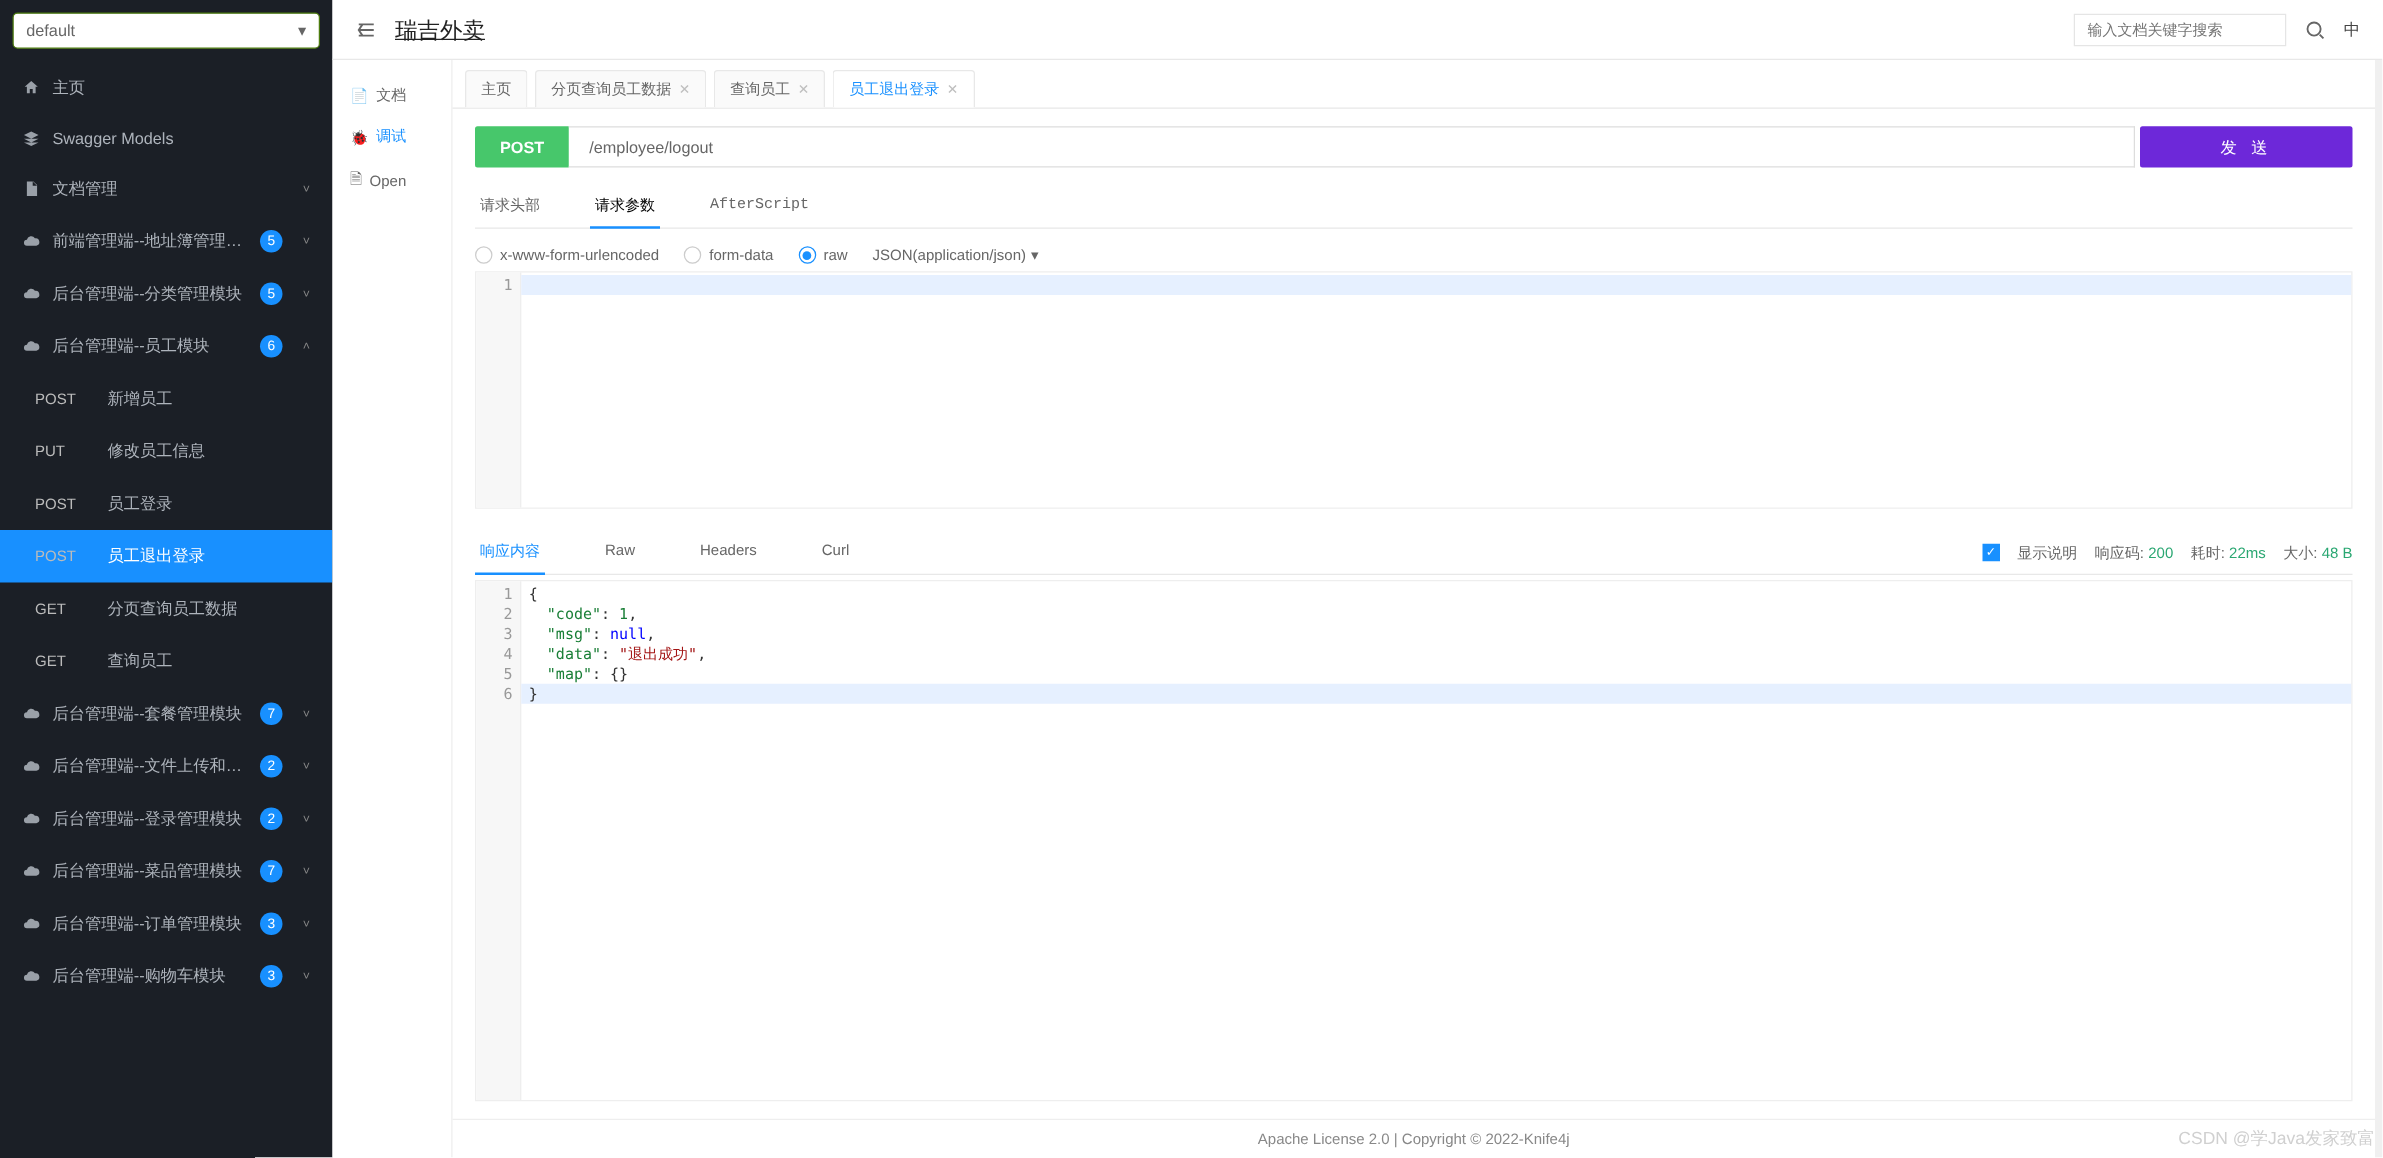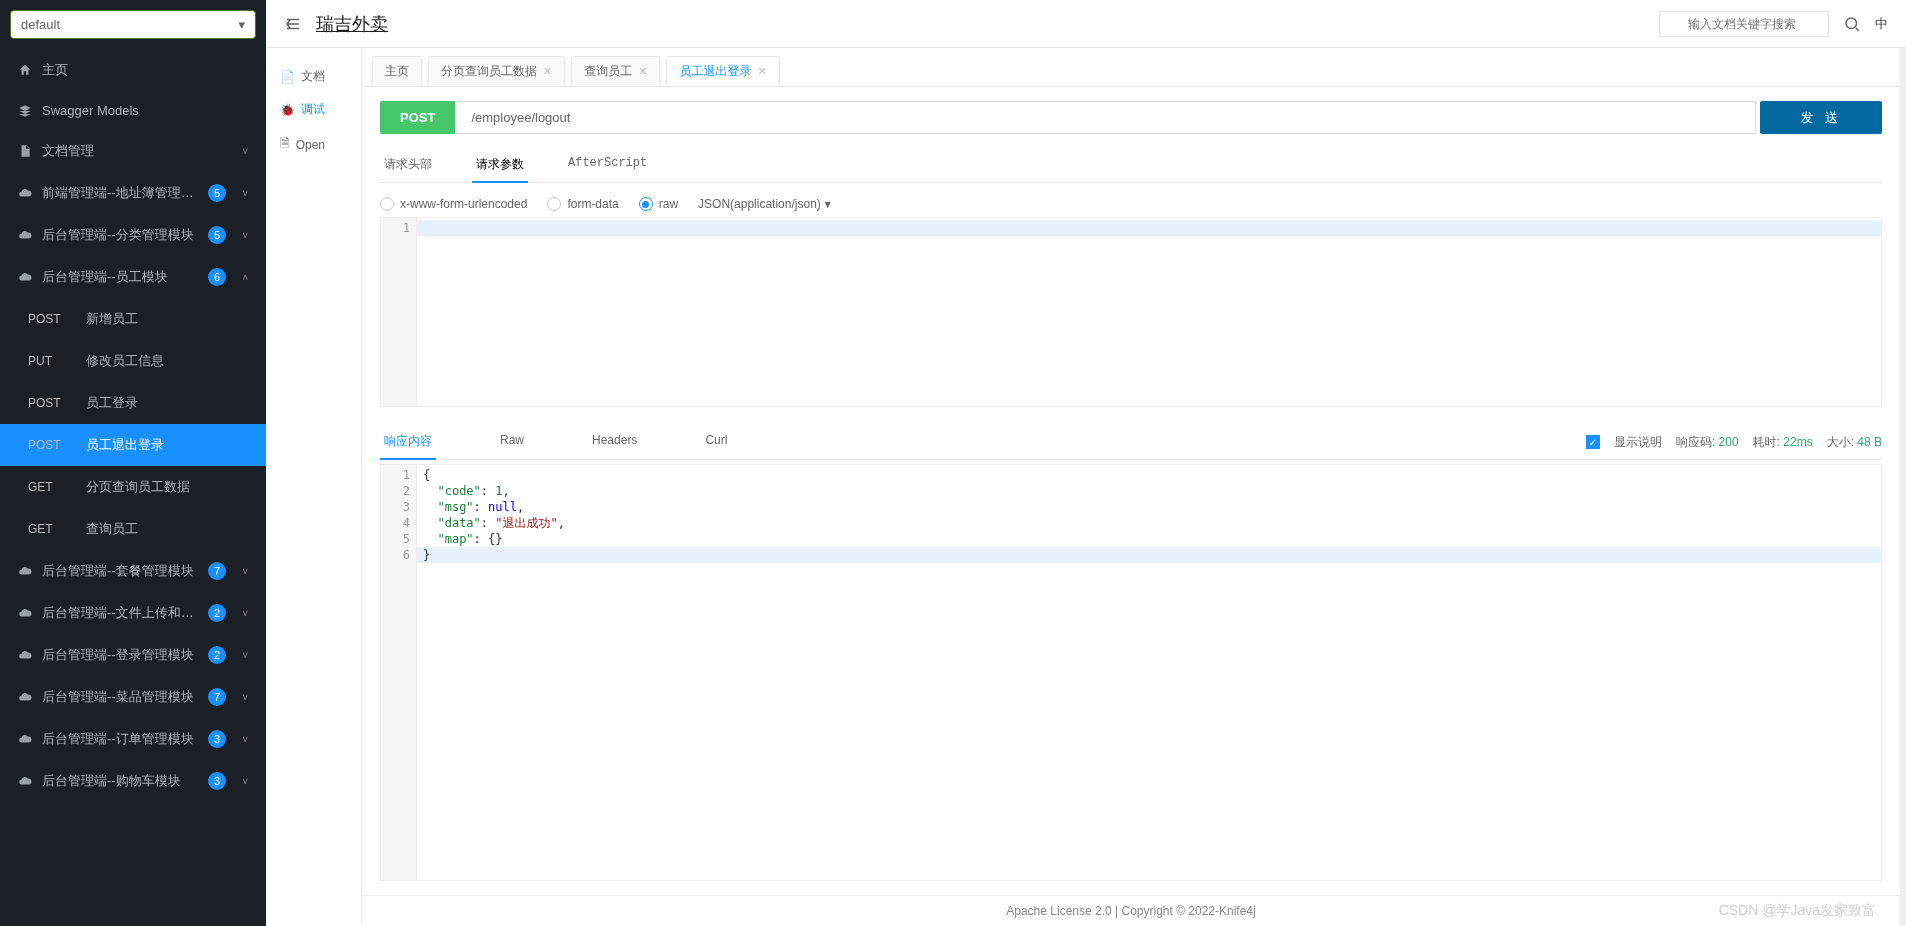--- a/index.html
+++ b/index.html
@@ -13,36 +13,36 @@
     .nav-item.active { background: #1890ff; color: #fff; }
     .nav-icon { width: 14px; height: 14px; flex-shrink: 0; }
     .nav-label { flex: 1; overflow: hidden; text-overflow: ellipsis; white-space: nowrap; }
     .nav-badge { background: #1890ff; color: #fff; border-radius: 9px; min-width: 18px; height: 18px; font-size: 11px; display: inline-flex; align-items: center; justify-content: center; padding: 0 5px; }
     .nav-chevron { margin-left: 6px; font-size: 10px; color: #888; }
     .nav-method { width: 48px; flex-shrink: 0; font-size: 12px; color: #bbb; }
     .main { flex: 1; display: flex; flex-direction: column; background: #fff; }
     .header { height: 48px; border-bottom: 1px solid #e8e8e8; display: flex; align-items: center; padding: 0 18px; gap: 14px; }
     .header-title { font-size: 18px; color: #222; text-decoration: underline; }
     .header-spacer { flex: 1; }
-    .search-box { border: 1px solid #e5e5e5; padding: 5px 28px; width: 170px; color: #bbb; font-size: 12px; }
+    .search-box { border: 1px solid #e5e5e5; padding: 5px 10px; width: 170px; color: #bbb; font-size: 12px; }
     .collapse-icon { width: 18px; height: 18px; cursor: pointer; }
     .content-row { flex: 1; display: flex; min-height: 0; }
     .subnav { width: 96px; border-right: 1px solid #eee; padding-top: 12px; }
     .subnav-item { display: flex; align-items: center; gap: 6px; padding: 8px 14px; color: #666; cursor: pointer; font-size: 12px; }
     .subnav-item.active { color: #1890ff; }
     .workspace { flex: 1; display: flex; flex-direction: column; min-height: 0; }
     .tabs { display: flex; border-bottom: 1px solid #e8e8e8; padding: 8px 10px 0; gap: 6px; }
     .tab { border: 1px solid #e8e8e8; border-bottom: none; border-radius: 3px 3px 0 0; padding: 6px 12px; display: flex; align-items: center; gap: 6px; color: #666; font-size: 12px; cursor: pointer; background: #fafafa; }
     .tab.active { color: #1890ff; background: #fff; border-color: #e8e8e8; }
     .tab-x { color: #bfbfbf; font-size: 11px; }
     .panel { flex: 1; padding: 14px 18px; display: flex; flex-direction: column; min-height: 0; }
     .reqline { display: flex; align-items: stretch; gap: 0; margin-bottom: 14px; }
     .method-badge { background: #47c76b; color: #fff; padding: 0 20px; display: flex; align-items: center; font-weight: 600; font-size: 13px; border-radius: 2px 0 0 2px; }
     .url-input { flex: 1; border: 1px solid #ddd; border-left: none; padding: 8px 16px; color: #666; font-size: 13px; }
-    .send-btn { background: #0369a1; color: #fff; padding: 0 40px; display: flex; align-items: center; margin-left: 4px; border-radius: 2px; cursor: pointer; letter-spacing: 4px; }
+    .send-btn { background: #6d28d9; color: #fff; padding: 0 64px; display: flex; align-items: center; margin-left: 4px; border-radius: 2px; cursor: pointer; letter-spacing: 4px; }
     .subtabs { display: flex; gap: 36px; border-bottom: 1px solid #e8e8e8; margin-bottom: 14px; }
     .subtab { padding: 8px 4px; color: #666; cursor: pointer; font-size: 12px; font-family: Liberation Mono, monospace; }
     .subtab.active { color: #000000; border-bottom: 2px solid #1890ff; margin-bottom: -1px; }
     .body-type { display: flex; gap: 20px; align-items: center; margin-bottom: 6px; font-size: 12px; color: #666; }
     .radio { display: flex; align-items: center; gap: 6px; cursor: pointer; }
     .radio-dot { width: 14px; height: 14px; border: 1px solid #ccc; border-radius: 50%; display: inline-flex; align-items: center; justify-content: center; }
     .radio.active .radio-dot { border-color: #1890ff; }
     .radio.active .radio-dot::after { content: ''; width: 7px; height: 7px; background: #1890ff; border-radius: 50%; }
     .json-select { color: #666; display: flex; align-items: center; gap: 4px; }
     .editor { border: 1px solid #eee; height: 190px; display: flex; background: #fff; font-family: Consolas, monospace; font-size: 12px; margin-bottom: 18px; }
@@ -50,28 +50,28 @@
     .gutter { width: 36px; background: #f7f7f7; color: #999; text-align: right; padding: 2px 6px 2px 2px; border-right: 1px solid #eee; }
     .gutter div { height: 16px; line-height: 16px; }
     .code { flex: 1; padding: 2px 6px; color: #333; }
     .code div { height: 16px; line-height: 16px; white-space: pre; }
     .code .hl { background: #e6f0ff; margin: 0 -6px; padding: 0 6px; }
     .jkey { color: #1a7f37; }
     .jstr { color: #a31515; }
     .jnum { color: #1a7f37; }
     .jnull { color: #0000ff; }
     .resp-tabs { display: flex; justify-content: space-between; align-items: center; border-bottom: 1px solid #e8e8e8; margin-bottom: 4px; }
-    .resp-tabs-left { display: flex; gap: 60px; }
+    .resp-tabs-left { display: flex; gap: 44px; }
     .resp-tab { padding: 8px 4px; color: #666; font-size: 12px; cursor: pointer; }
     .resp-tab.active { color: #1890ff; border-bottom: 2px solid #1890ff; margin-bottom: -1px; }
     .resp-meta { display: flex; gap: 14px; align-items: center; font-size: 12px; color: #666; }
     .resp-meta .v { color: #2aa772; }
     .chk { width: 14px; height: 14px; background: #1890ff; color: #fff; display: inline-flex; align-items: center; justify-content: center; font-size: 10px; }
     .footer { text-align: center; padding: 8px; color: #888; font-size: 12px; border-top: 1px solid #eee; position: relative; }
-    .watermark { position: absolute; right: 24px; bottom: 6px; color: #d0d0d0; font-size: 14px; }
+    .watermark { position: absolute; right: 0; bottom: 6px; color: #d0d0d0; font-size: 14px; }
     .scrollbar { width: 6px; background: #f0f0f0; }
     svg { display: block; }
   </style>
 </head>
 <body>
 
 <div class="layout">
   <aside class="sidebar">
     <div class="project-select">
       <span>default</span>

